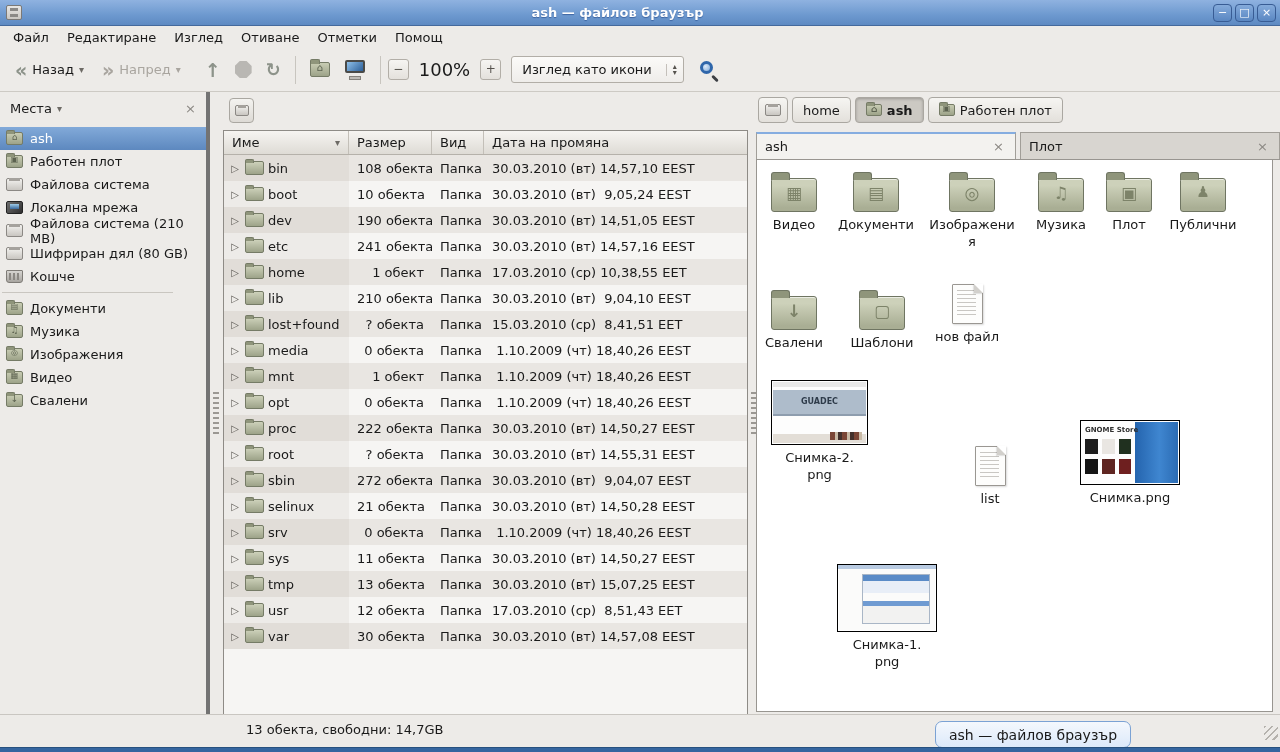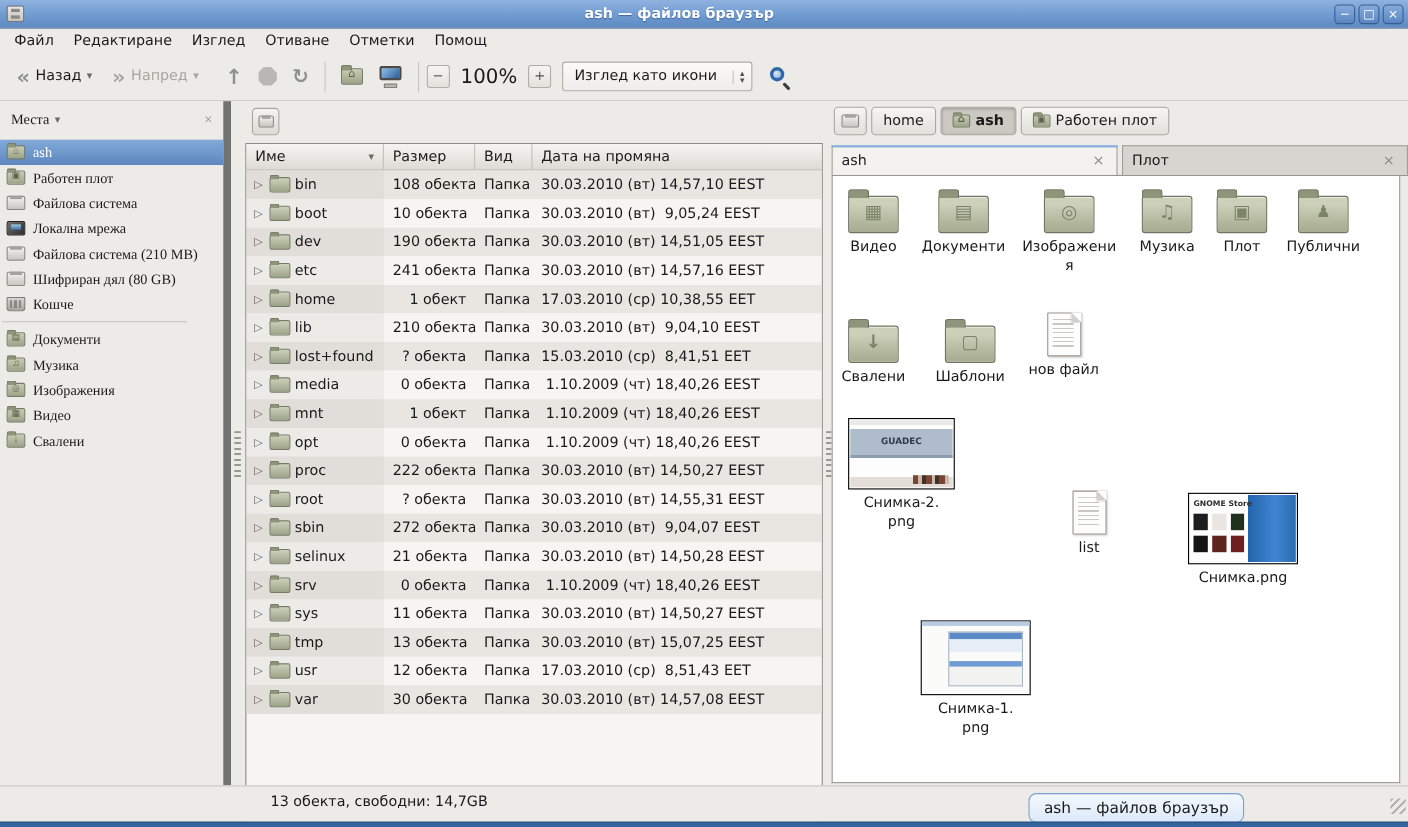--- a/index.html
+++ b/index.html
@@ -45,21 +45,21 @@
   .combo{display:flex;align-items:center;border:1px solid #b2aea7;border-radius:3px;background:linear-gradient(#fbfaf8,#efedea);
     height:27px;padding:0 6px 0 10px;margin-left:10px;}
   .combo .cv{padding-right:14px;}
   .combo .stepper{border-left:1px solid #c4c0ba;padding-left:6px;display:flex;flex-direction:column;line-height:6px;font-size:8px;color:#55524d;}
   .search-icon{position:relative;width:22px;height:22px;margin-left:14px;}
   .search-icon .lens{position:absolute;left:2px;top:2px;width:13px;height:13px;border:3px solid #2f66aa;border-radius:50%;background:radial-gradient(circle at 35% 35%,#dce9f7,#7fa9d8);}
   .search-icon .handle{position:absolute;right:1px;bottom:1px;width:8px;height:3px;background:#3c3f44;transform:rotate(45deg);border-radius:2px;}
 
   
   .content{position:absolute;left:0;top:92px;width:1280px;height:622px;}
-  .sidebar{position:absolute;left:0;top:0;width:210px;height:622px;background:#edebe8;border-right:7px solid #737373;font-family:Liberation Serif, serif;}
+  .sidebar{position:absolute;left:0;top:0;width:210px;height:622px;background:#edebe8;border-right:4px solid #737373;}
   .sb-head{display:flex;align-items:center;height:33px;padding:0 6px 0 10px;}
   .sb-head .cap{display:flex;align-items:center;gap:5px;flex:1;}
   .sb-close{color:#8b8883;font-size:13px;padding:0 4px;}
   .sb-list{position:absolute;left:0;top:35px;right:0;}
   .sb-item{display:flex;align-items:center;gap:7px;height:23px;padding-left:6px;}
   .sb-item[data-selected="true"]{background:linear-gradient(#82aad9,#5d88bf);color:#fff;}
   .sb-item[data-type="separator"]{height:9px;padding:0;}
   .sb-item[data-type="separator"]::before{content:"";flex:1;height:1px;background:#c9c6c0;margin:0 2px;}
   .si{width:17px;height:13px;position:relative;flex:0 0 auto;}
   .si[data-icon^="folder"],.si[data-icon="home"]{background:linear-gradient(#c8ccb3,#9da389);border:1px solid #757b66;border-radius:2px;}
@@ -598,21 +598,21 @@
           <span class="lbl">Шаблони</span>
         </div>
         <div class="ivi" style="left:13px;top:220px;width:99px;">
           <span class="big-icon" data-icon="thumb-guadec"></span>
           <span class="lbl" style="width:72px;">Снимка-2.png</span>
         </div>
         <div class="ivi" style="left:200px;top:286px;width:66px;">
           <span class="big-icon" data-icon="text-file"></span>
           <span class="lbl">list</span>
         </div>
-        <div class="ivi" style="left:322px;top:288px;width:102px;">
+        <div class="ivi" style="left:322px;top:260px;width:102px;">
           <span class="big-icon" data-icon="thumb-store"></span>
           <span class="lbl">Снимка.png</span>
         </div>
         <div class="ivi" style="left:79px;top:404px;width:102px;">
           <span class="big-icon" data-icon="thumb-filemgr"></span>
           <span class="lbl" style="width:72px;">Снимка-1.png</span>
         </div>
       </div>
     </div>
   </div>

